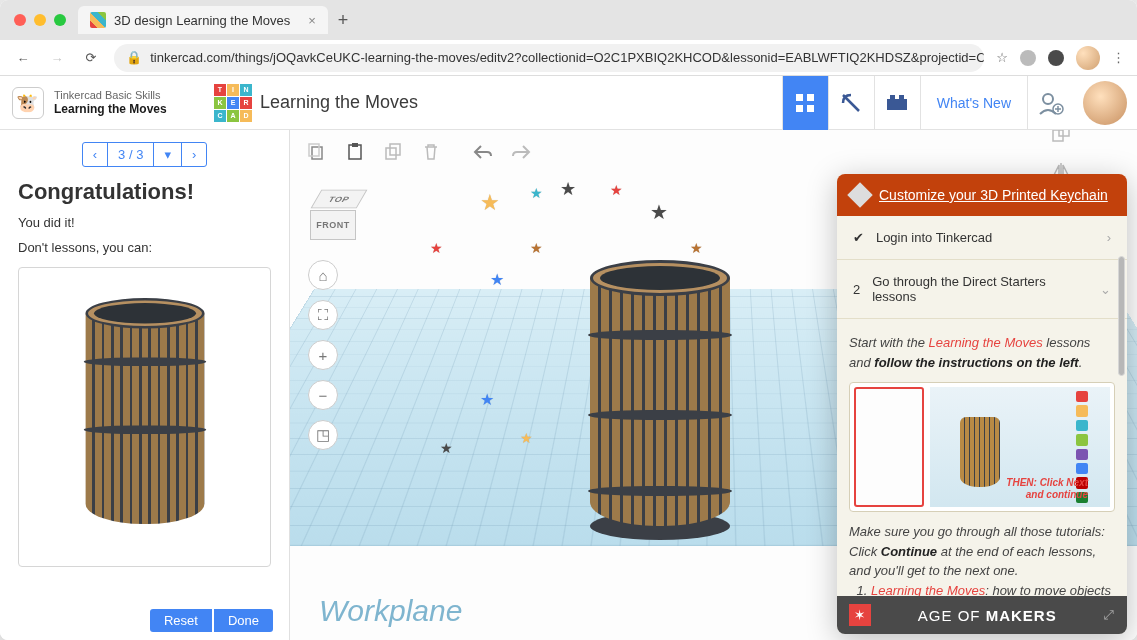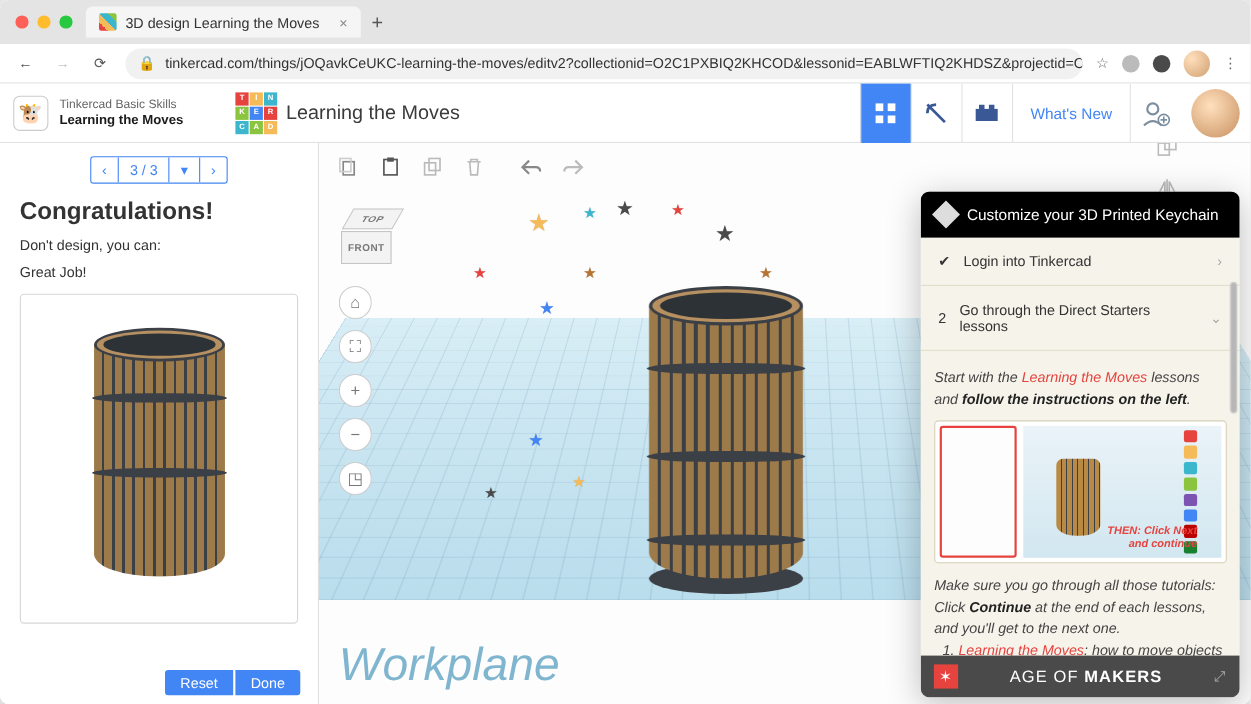--- a/index.html
+++ b/index.html
@@ -72,21 +72,21 @@
 
   .floor {
     position:absolute; left:0; right:0; bottom:0; top:120px;
     background:
       repeating-linear-gradient(90deg, rgba(120,160,185,.25) 0 1px, transparent 1px 22px),
       repeating-linear-gradient(0deg, rgba(120,160,185,.25) 0 1px, transparent 1px 22px),
       linear-gradient(#d9eef6,#baddec);
     transform:perspective(1100px) rotateX(58deg);
     transform-origin: center 20%;
   }
-  .workplane-lbl { position:absolute; bottom:12px; left:18px; font-style:italic; font-size:42px; color:#7fb5cf; font-weight:400;}
+  .workplane-lbl { position:absolute; bottom:12px; left:29px; font-style:italic; font-size:30px; color:#7fb5cf; font-weight:400;}
 
   .viewcube { position:absolute; top:58px; left:16px; width:60px; height:60px; }
   .vc-face { position:absolute; border:1px solid #c5c5c5; background:#f3f3f3; font-size:9px; color:#777; display:flex; align-items:center; justify-content:center;}
   .vc-top{ width:46px; height:22px; left:10px; top:0; transform:skewX(-30deg) scaleY(.85);}
   .vc-front{ width:46px; height:30px; left:4px; top:22px;}
   .vc-txt{ font-weight:600; letter-spacing:.5px;}
 
   .side-tools { position:absolute; top:130px; left:18px; display:flex; flex-direction:column; gap:10px;}
   .round-btn { width:30px; height:30px; border-radius:50%; border:1px solid #ccc; background:#fff; display:flex; align-items:center; justify-content:center; color:#777; font-size:15px;}
 
@@ -99,21 +99,21 @@
     background:
      repeating-linear-gradient(90deg,#9d7a4a 0 8px, #3b3f46 8px 11px),
      linear-gradient(#9d7a4a,#876636);
     border-radius:0 0 68px 68px/0 0 24px 24px; }
   .barrel .band{ position:absolute; left:-2px; width:144px; height:10px; background:#3b3f46; border-radius:72px/6px;}
   .barrel .b1{ top:70px;} .barrel .b2{ top:150px;} .barrel .b3{ top:226px;}
   .barrel .base{ position:absolute; bottom:0; left:0; width:140px; height:28px; border-radius:70px/14px; background:#3b3f46;}
 
   
   .right-panel { position:absolute; top:44px; right:10px; bottom:6px; width:290px; border-radius:8px; overflow:hidden; box-shadow:0 6px 30px rgba(0,0,0,.25); background:#f5f3ea; display:flex; flex-direction:column;}
-  .rp-head { background:#000000; color:#fff; padding:12px 14px; display:flex; align-items:center; gap:10px; font-size:14px;}
+  .rp-head { background:#c2410c; color:#fff; padding:12px 14px; display:flex; align-items:center; gap:10px; font-size:14px;text-decoration:underline;}
   .rp-head .cube-icon{ width:18px; height:18px; background:#ddd; transform:rotate(45deg);}
   .rp-step { padding:14px 16px; border-bottom:1px solid #e3dec9; font-size:13px; color:#333; display:flex; align-items:center; gap:12px;}
   .rp-step .chev{ margin-left:auto; color:#aaa;}
   .rp-body { padding:14px 12px; font-size:13px; color:#444; overflow:auto; flex:1; line-height:1.5;font-style:italic;}
   .rp-body a{ color:#e6433f; text-decoration:none;}
   .rp-body strong{ color:#222;}
   .rp-thumb { margin:10px 0; border:1px solid #d6cfb7; border-radius:4px; padding:6px; background:#fff; position:relative; height:130px; overflow:hidden;}
   .rp-thumb .mini-left{ position:absolute; left:4px; top:4px; bottom:4px; width:70px; border:2px solid #e6433f; border-radius:3px; background:#fdfdfd;}
   .rp-thumb .mini-canvas{ position:absolute; left:80px; top:4px; bottom:4px; right:4px; background:linear-gradient(#eaf3f8,#d2e7f0);}
   .rp-thumb .anno1{ position:absolute; right:26px; top:10px; font-size:10px; font-weight:700; color:#e6433f; text-align:right; line-height:1.2;}
@@ -233,22 +233,22 @@
       <div class="pager-row">
         <div class="pager">
           <span>‹</span>
           <span>3 / 3</span>
           <span>▾</span>
           <span>›</span>
         </div>
       </div>
       <div class="instr">
         <h2>Congratulations!</h2>
-        <p>Don't design, you can:</p>
-        <p>Great Job!</p>
+        <p>You did it!</p>
+        <p>Don't lessons, you can:</p>
         <div class="thumb">
           <div class="barrel barrel-small">
             <div class="staves"></div>
             <div class="band b1"></div>
               <div class="band b2"></div>
             <div class="top-ring"></div>
               <div class="top-hole"></div>
           </div>
         </div>
       </div>

